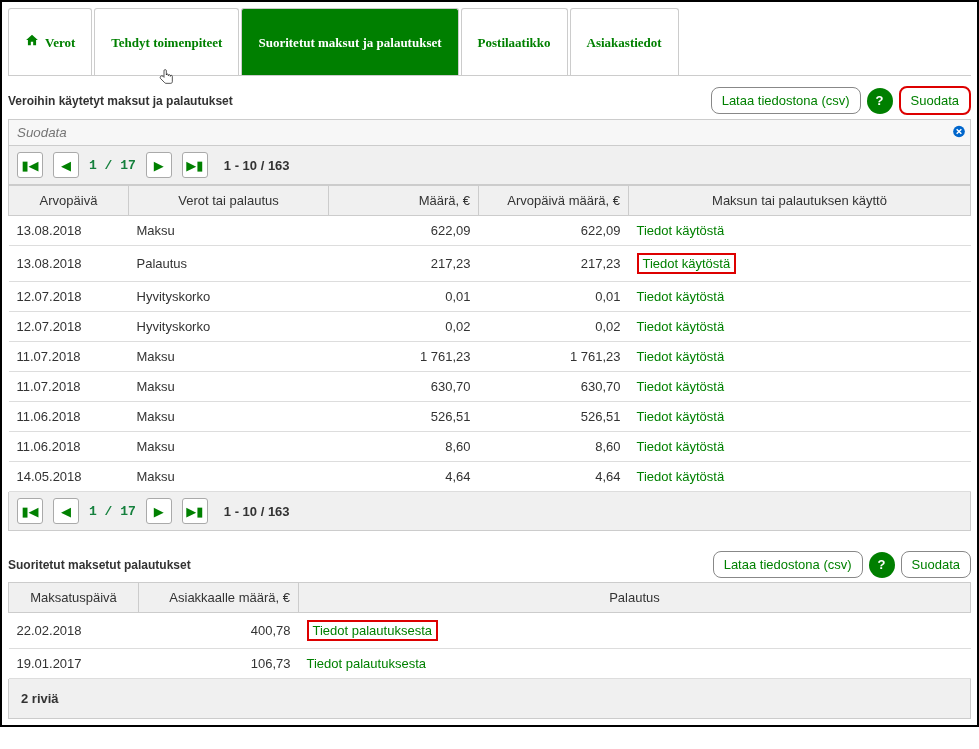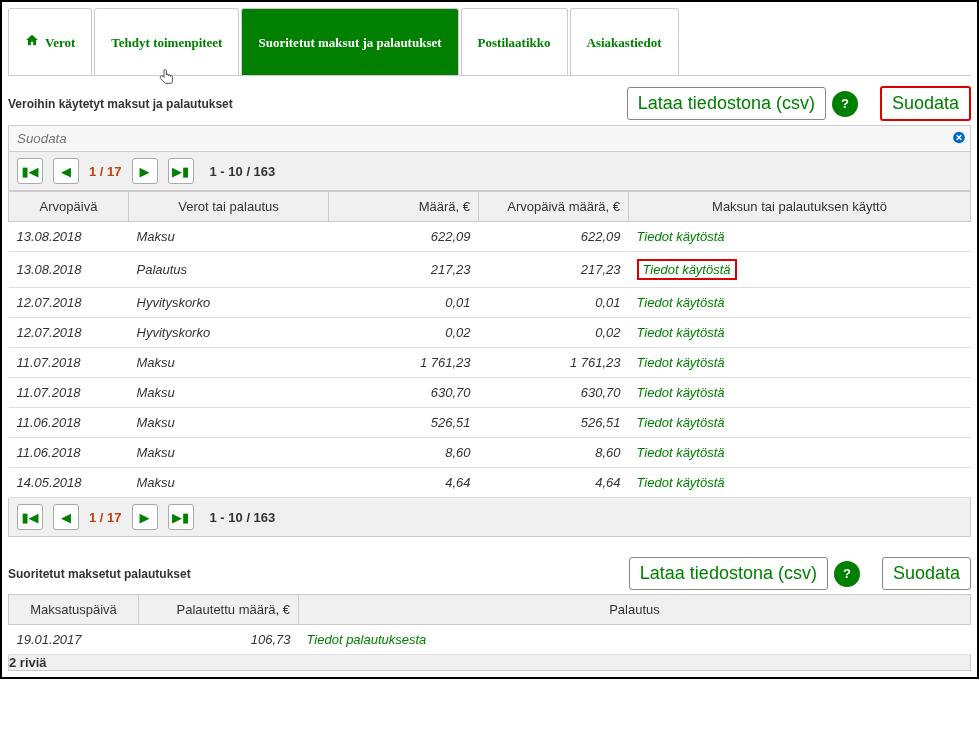--- a/index.html
+++ b/index.html
@@ -6,37 +6,37 @@
 body { font-family: Arial, Helvetica, sans-serif; font-size: 13px; color: #333; background: #fff; }
 .container { border: 2px solid #000; padding: 6px; width: 979px; }
 .tabs { display: flex; border-bottom: 1px solid #ccc; margin-bottom: 10px; }
 .tab { padding: 24px 16px; border: 1px solid #ccc; border-bottom: none; background: #fff; color: #008000; font-weight: bold; cursor: pointer; margin-right: 2px; border-radius: 3px 3px 0 0; display: flex; align-items: flex-end; gap: 6px; position: relative; font-family: Liberation Serif, serif; }
 .tab.active { background: #007f00; color: #fff; }
 .tab .home-icon { color: #008000; }
 .cursor-hand { position: absolute; bottom: -16px; left: 50%; transform: translateX(-50%); font-size: 14px; color: #000; pointer-events: none; }
 .section-header { display: flex; justify-content: space-between; align-items: center; margin-bottom: 4px; }
 .section-header h2 { font-size: 12px; font-weight: bold; }
 .header-actions { display: flex; gap: 6px; align-items: center; }
-.btn { border: 1px solid #888; background: #fff; color: #008000; padding: 5px 10px; border-radius: 3px; cursor: pointer; font-size: 18px; margin-left: 16px; }
+.btn { border: 1px solid #888; background: #fff; color: #008000; padding: 5px 10px; border-radius: 8px; cursor: pointer; font-size: 13px; }
 .btn-highlight { border: 2px solid #d00; }
 .help-btn { width: 26px; height: 26px; border-radius: 50%; background: #007f00; color: #fff; display: inline-flex; align-items: center; justify-content: center; font-weight: bold; cursor: pointer; }
 .filter-row { position: relative; border: 1px solid #ccc; background: #f7f7f7; }
 .filter-input { width: 100%; border: none; padding: 5px 8px; font-style: italic; color: #888; background: transparent; }
 .clear-icon { position: absolute; right: 4px; top: 50%; transform: translateY(-50%); color: #0066cc; font-size: 14px; cursor: pointer; }
 .pager { display: flex; align-items: center; gap: 10px; background: #f0f0f0; border: 1px solid #ccc; border-top: none; padding: 6px 8px; }
 .pager .nav-btn { border: 1px solid #aaa; background: #fff; color: #008000; width: 26px; height: 26px; border-radius: 3px; cursor: pointer; display: inline-flex; align-items: center; justify-content: center; font-size: 13px; }
-.pager .page-info { color: #c2410c; font-weight: bold; }
+.pager .page-info { color: #15803d; font-weight: bold; font-family: Liberation Mono, monospace; }
 .pager .count-info { font-weight: bold; margin-left: 6px; }
 table { width: 100%; border-collapse: collapse; }
 th { text-align: center; background: #f0f0f0; border: 1px solid #ccc; padding: 7px 8px; font-weight: normal; }
 th.num, td.num { text-align: right; }
-td { border-bottom: 1px solid #ddd; padding: 7px 8px; font-style: italic; }
+td { border-bottom: 1px solid #ddd; padding: 7px 8px; }
 td.link a { color: #008000; text-decoration: none; }
 .link-highlight { border: 2px solid #d00; padding: 1px 4px; display: inline-block; }
-.footer-row { background: #f0f0f0; font-weight: bold; padding: 0; border: 1px solid #ccc; border-top: none; }
+.footer-row { background: #f0f0f0; font-weight: bold; padding: 12px; border: 1px solid #ccc; border-top: none; }
 .section2 { margin-top: 20px; }
 </style>
 </head>
 <body>
 
 <div class="container">
 
   <div class="tabs">
     <div class="tab">
       <span class="home-icon">
@@ -186,25 +186,30 @@
         <button class="btn">Lataa tiedostona (csv)</button>
         <span class="help-btn">?</span>
         <button class="btn">Suodata</button>
       </div>
     </div>
 
     <table>
       <thead>
         <tr>
           <th style="width:130px">Maksatuspäivä</th>
-          <th class="num" style="width:160px">Palautettu määrä, €</th>
+          <th class="num" style="width:160px">Asiakkaalle määrä, €</th>
           <th>Palautus</th>
         </tr>
       </thead>
       <tbody id="tbody2">
+          <tr>
+            <td>22.02.2018</td>
+            <td class="num">400,78</td>
+            <td class="link"><a href="#"><span class="link-highlight">Tiedot palautuksesta</span></a></td>
+          </tr>
           <tr>
             <td>19.01.2017</td>
             <td class="num">106,73</td>
             <td class="link"><a href="#"><span class="">Tiedot palautuksesta</span></a></td>
           </tr>
         </tbody>
     </table>
     <div class="footer-row">2 riviä</div>
   </div>
 

